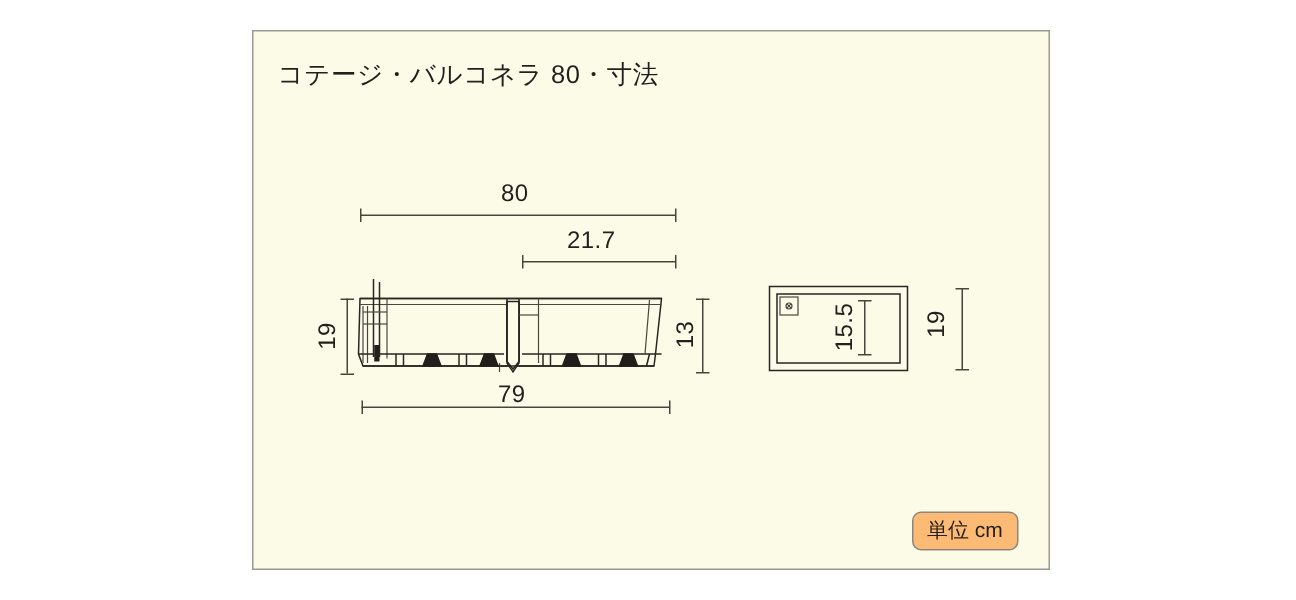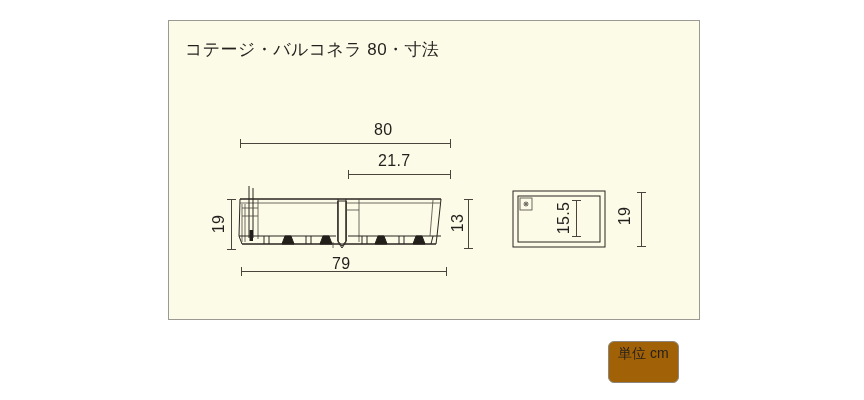--- a/index.html
+++ b/index.html
@@ -13,21 +13,21 @@
     font-family: "Liberation Sans", "DejaVu Sans", sans-serif;
     overflow: hidden;
     position: relative;
   }
 
   #figure-frame {
     position: absolute;
     left: 168px;
     top: 20px;
     width: 532px;
-    height: 300px;
+    height: 360px;
     background: #fcfbe8;
     border: 1px solid #9a9a92;
     box-sizing: border-box;
   }
 
   #figure-title {
     position: absolute;
     left: 16px;
     top: 17px;
     font-size: 17px;
@@ -74,43 +74,43 @@
 
   .ln { stroke: #2a2520; fill: none; stroke-width: 1; }
   .ln-thin { stroke: #4d463e; fill: none; stroke-width: 0.8; }
   .fill-body { fill: #fcfbe8; stroke: #2a2520; stroke-width: 1; }
   .fill-dark { fill: #221e1a; stroke: none; }
 
   #unit-badge {
     position: absolute;
     left: 608px;
     top: 341px;
-    padding: 3px 9px 20px 9px;
+    padding: 3px 9px 4px 9px;
     border: 1px solid #8c877e;
     border-radius: 6px;
-    background: #a16207;
+    background: #fdba74;
     font-size: 14px;
     color: #231f1c;
     white-space: nowrap;
     line-height: 1.2;
   }
 </style>
 </head>
 <body>
 
 <div id="figure-frame">
 
   <div id="figure-title">コテージ・バルコネラ 80・寸法</div>
 
 </div>
 
 <div class="dim-line" style="left:240px; top:143px; width:210px;"></div>
 <div class="tick v" style="left:240px; top:139px;"></div>
 <div class="tick v" style="left:450px; top:139px;"></div>
-<div class="dim-label" style="left:334px; top:121px;margin-left:40px;">80</div>
+<div class="dim-label" style="left:334px; top:121px;">80</div>
 
 <div class="dim-line" style="left:348px; top:174px; width:102px;"></div>
 <div class="tick v" style="left:348px; top:170px;"></div>
 <div class="tick v" style="left:450px; top:170px;"></div>
 <div class="dim-label" style="left:378px; top:152px;">21.7</div>
 
 <div class="dim-line" style="left:241px; top:271px; width:205px;"></div>
 <div class="tick v" style="left:241px; top:267px;"></div>
 <div class="tick v" style="left:446px; top:267px;"></div>
 <div class="dim-label" style="left:332px; top:255px;">79</div>

